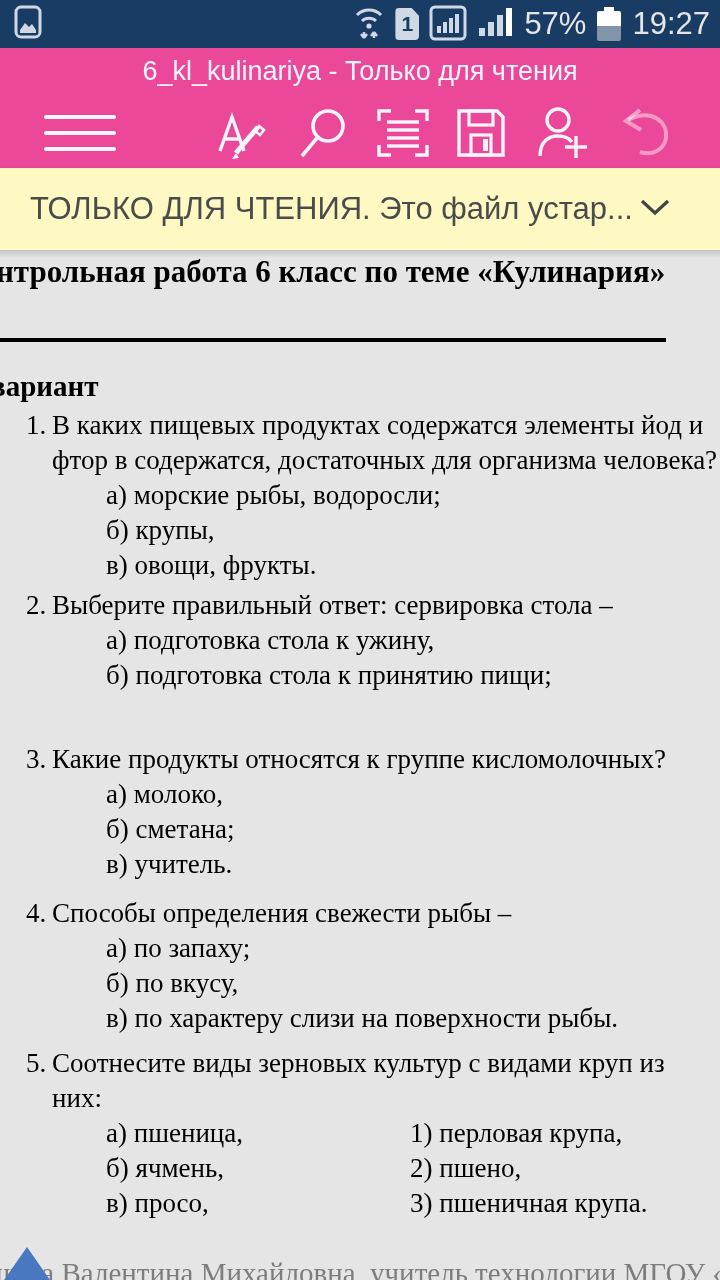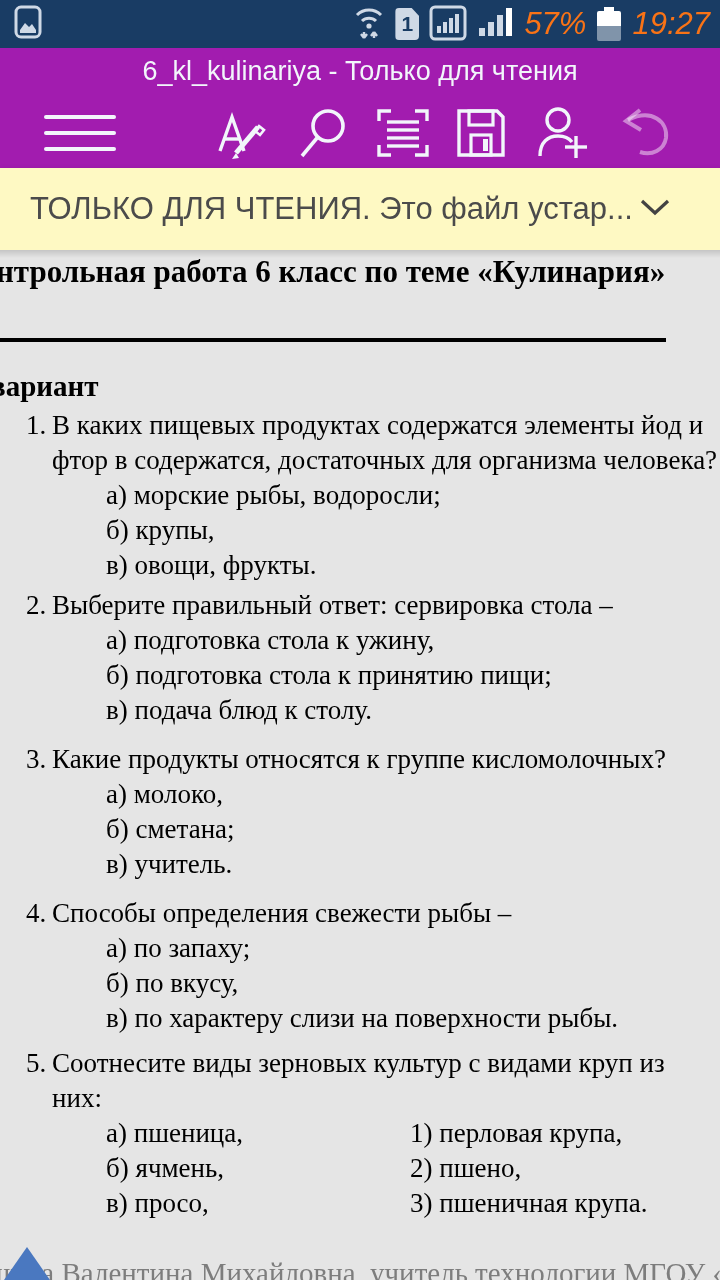--- a/index.html
+++ b/index.html
@@ -4,32 +4,32 @@
 <style>
   html,body{margin:0;padding:0;width:720px;height:1280px;overflow:hidden;
     font-family:"Liberation Sans",sans-serif;background:#ffffff;}
   .app{position:relative;width:720px;height:1280px;}
 
   
   .status-bar{position:absolute;top:0;left:0;width:720px;height:48px;
     background:#193c64;display:flex;align-items:center;padding:0 10px;box-sizing:border-box;}
   .status-spacer{flex:1;}
   .status-right{display:flex;align-items:center;gap:9px;}
-  .status-text{color:#f97316;font-size:31px;line-height:48px;font-style:italic;}
+  .status-text{color:#e5e5e5;font-size:31px;line-height:48px;}
   .sim-badge{width:24px;height:32px;background:#cfd9e6;border-radius:4px;
     clip-path:polygon(0 0,68% 0,100% 26%,100% 100%,0 100%);
     display:flex;align-items:center;justify-content:center;
     color:#193c64;font-size:21px;font-weight:bold;}
   .battery{position:relative;width:24px;height:34px;margin:0 2px;}
   .battery .nub{position:absolute;top:0;left:7px;width:10px;height:4px;background:#ffffff;}
   .battery .body-top{position:absolute;top:4px;left:0;width:24px;height:15px;background:#ffffff;border-radius:2px 2px 0 0;}
   .battery .body-bot{position:absolute;top:19px;left:0;width:24px;height:15px;background:rgba(255,255,255,.45);border-radius:0 0 2px 2px;}
 
   
-  .toolbar{position:absolute;top:48px;left:0;width:720px;height:120px;background:#a21caf;}
+  .toolbar{position:absolute;top:48px;left:0;width:720px;height:120px;background:#ec4899;}
   .doc-title{position:absolute;top:8px;left:0;width:100%;text-align:center;
     color:#f2f6fb;font-size:27px;}
   .icon-row{position:absolute;top:50px;left:0;width:720px;height:70px;
     display:flex;align-items:center;}
   .hamburger{margin-left:44px;display:flex;flex-direction:column;gap:12px;width:72px;cursor:pointer;}
   .hamburger span{display:block;height:4px;background:#f2f6fb;border-radius:2px;}
   .tool-icons{display:flex;align-items:center;justify-content:space-between;
     margin-left:96px;width:460px;}
   .tool-icons svg{display:block;}
 
@@ -198,21 +198,20 @@
       <div class="q-opt">а) морские рыбы, водоросли;</div>
       <div class="q-opt">б) крупы,</div>
       <div class="q-opt">в) овощи, фрукты.</div>
     </div>
 
     <div class="question q2">
       <span class="q-num">2.</span>
       <div class="q-text">Выберите правильный ответ: сервировка стола –</div>
       <div class="q-opt">а) подготовка стола к ужину,</div>
       <div class="q-opt">б) подготовка стола к принятию пищи;</div>
-      <div class="q-opt">в) подача блюд к столу.</div>
     </div>
 
     <div class="question q3">
       <span class="q-num">3.</span>
       <div class="q-text">Какие продукты относятся к группе кисломолочных?</div>
       <div class="q-opt">а) молоко,</div>
       <div class="q-opt">б) сметана;</div>
       <div class="q-opt">в) учитель.</div>
     </div>
 

